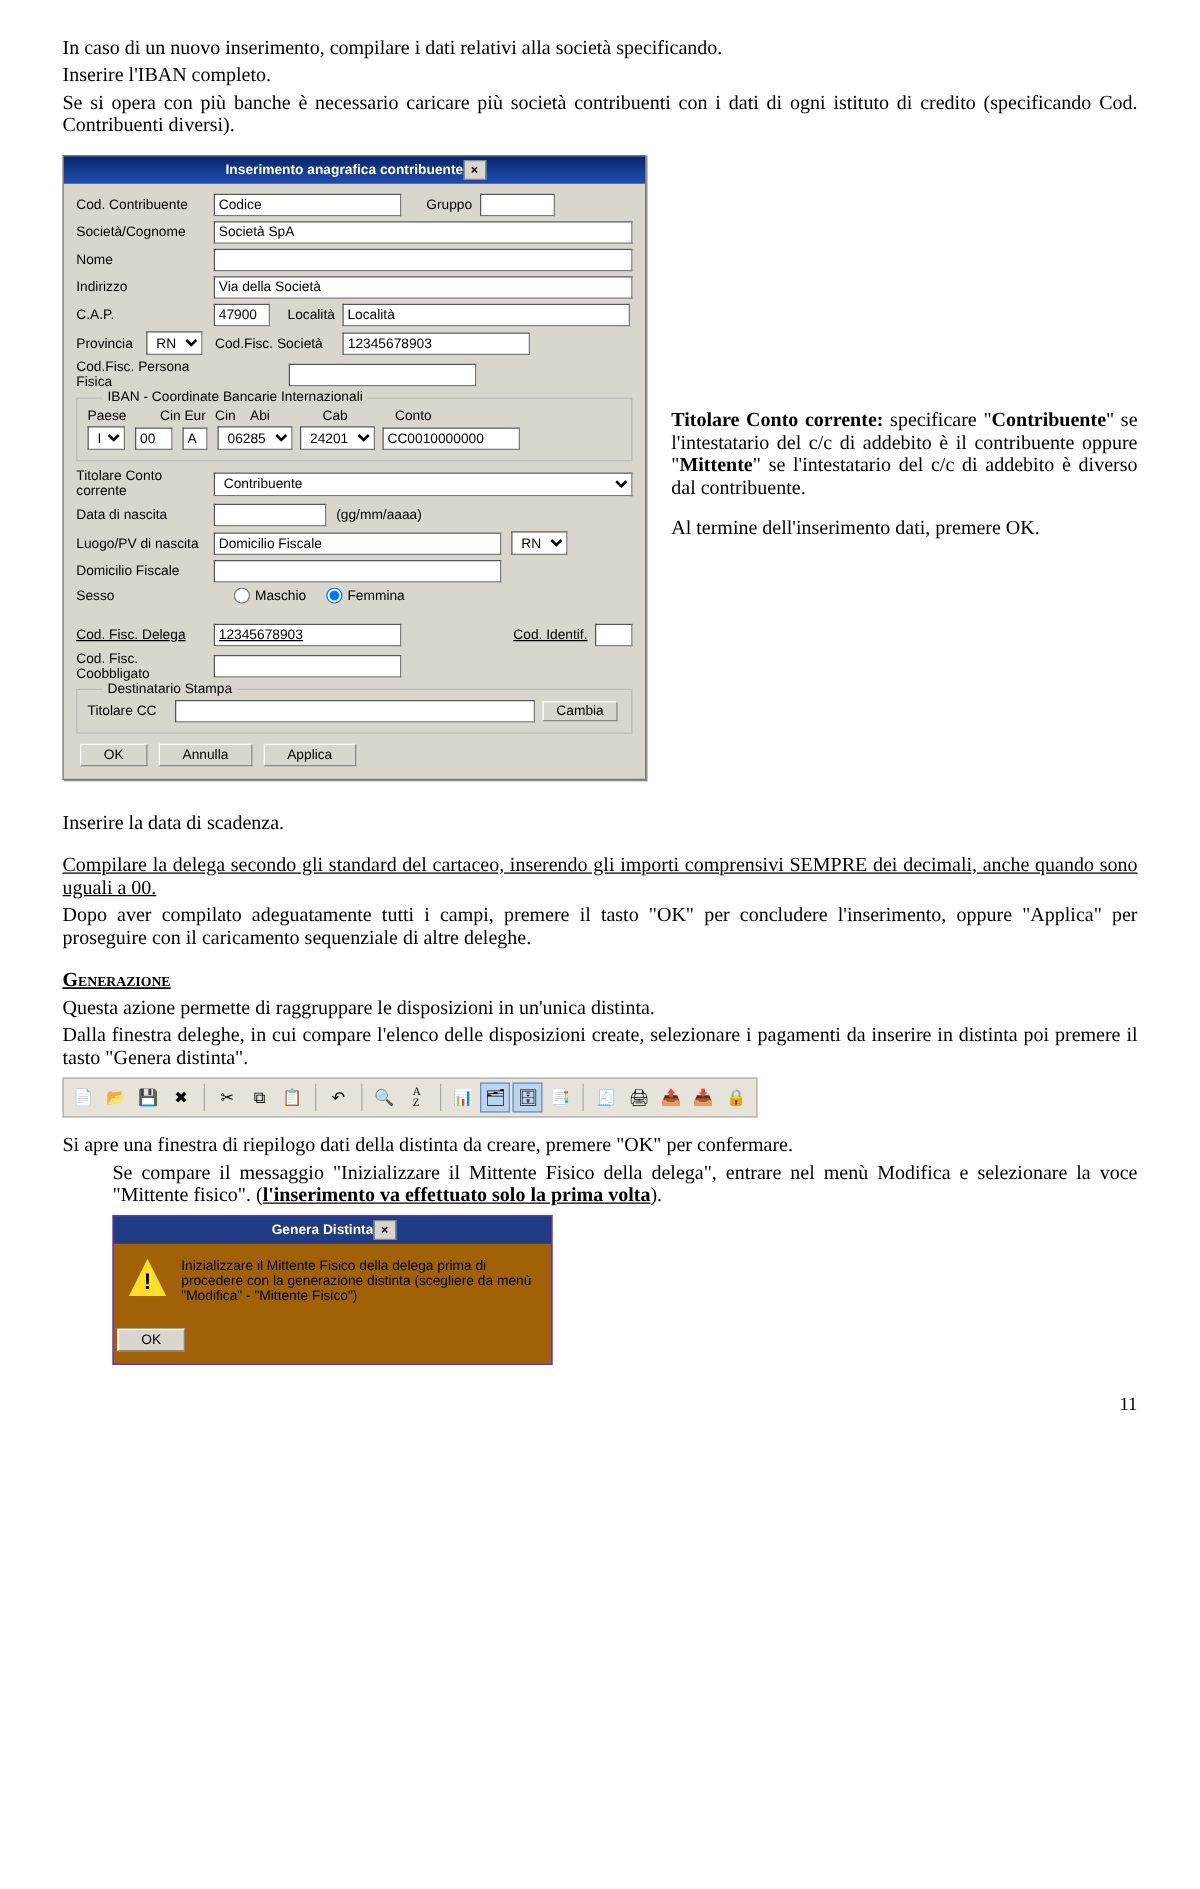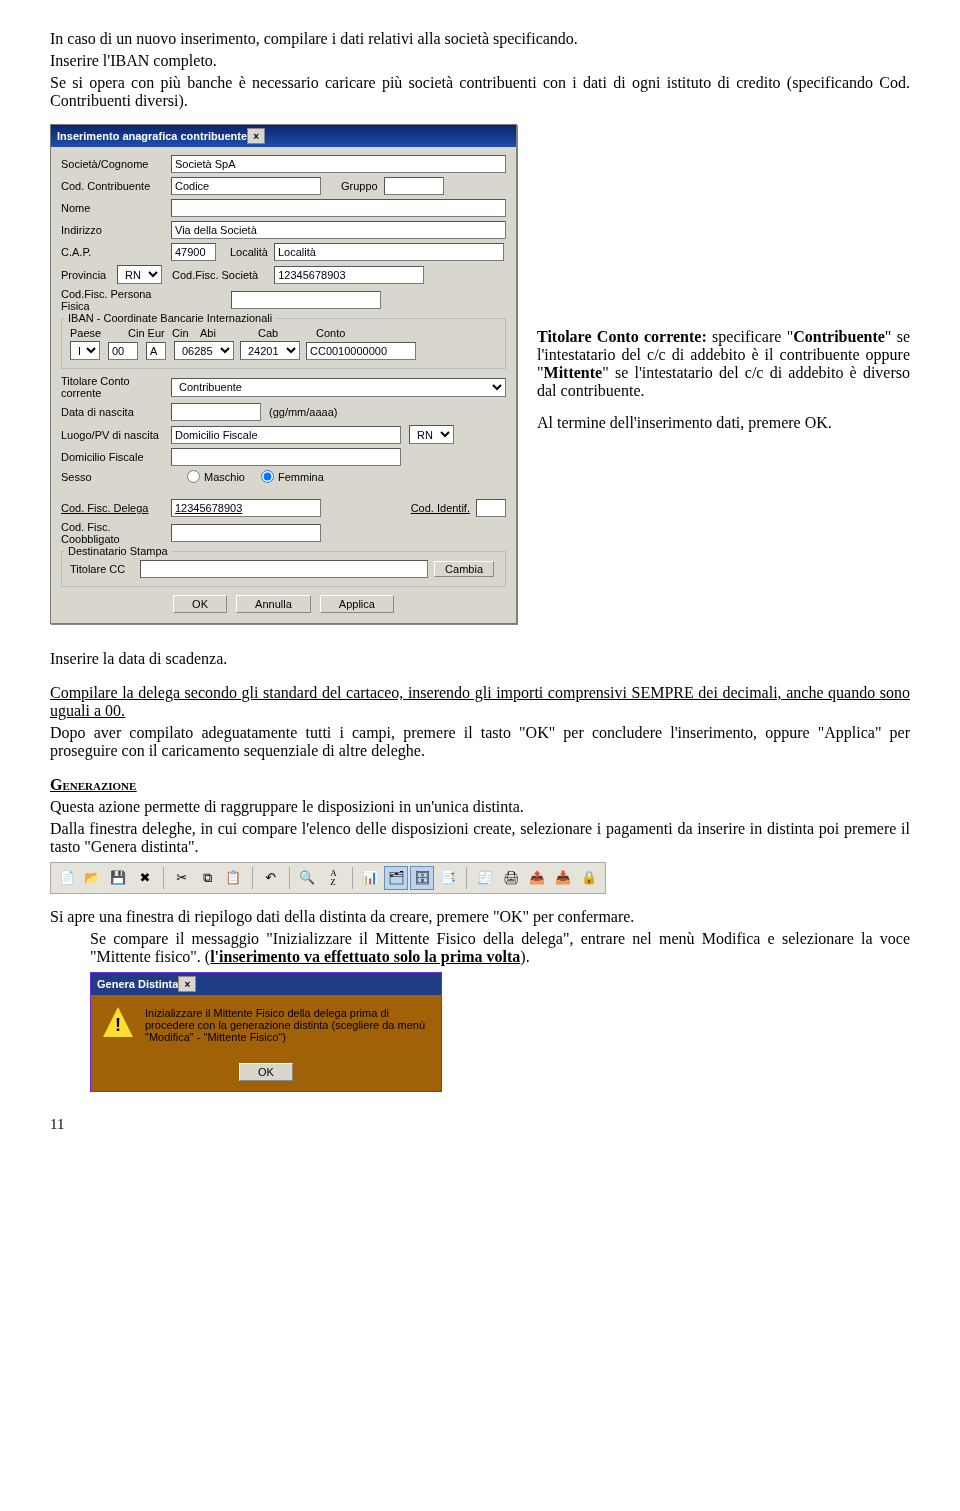--- a/index.html
+++ b/index.html
@@ -9,39 +9,39 @@
     background: #fff;
     margin: 0;
     padding: 30px 50px;
     width: 860px;
   }
   p { margin: 0 0 4px 0; text-align: justify; }
   .bold { font-weight: bold; }
   .smallcaps { font-variant: small-caps; font-weight: bold; }
   .underline { text-decoration: underline; }
   .section-gap { margin-top: 16px; text-decoration: underline; }
-  .page-num { text-align: left; font-size: 15px; margin-top: 24px; }
+  .page-num { text-align: right; font-size: 15px; margin-top: 24px; }
 
   
   .dialog {
     width: 465px;
     background: #d9d6cd;
     border: 1px solid #7a7a7a;
     font-family: Tahoma, Arial, sans-serif;
     font-size: 11px;
     color: #000;
     margin: 10px 0 26px 0;
     box-shadow: 1px 1px 0 #888;
   }
   .titlebar {
     background: linear-gradient(#0a246a, #1f4fb0);
     color: #fff;
     display: flex;
     align-items: center;
-    justify-content: flex-start;
+    justify-content: center;
     padding: 3px 4px 3px 6px;
     font-weight: bold;
     font-size: 11px;
   }
   .titlebar .x {
     background: #d9d6cd;
     color: #000;
     width: 16px; height: 14px;
     display: inline-flex;
     align-items: center;
@@ -70,27 +70,27 @@
   .w20{width:20px}.w30{width:30px}.w45{width:45px}.w60{width:60px}.w90{width:90px}
   .w110{width:110px}.w150{width:150px}.w230{width:230px}.w340{width:340px}
   .group {
     border: 1px solid #bbb;
     padding: 8px 8px 4px 8px;
     margin: 6px 0;
     position: relative;
   }
   .group-title {
     position: absolute;
-    top: -7px; left: 2px;
+    top: -7px; left: 20px;
     background: #d9d6cd;
     padding: 0 4px;
     font-size: 11px;
   }
   .radio-row input { margin: 0 4px 0 16px; }
-  .btn-row { text-align: center; margin-top: 8px; }
+  .btn-row { margin-top: 8px; }
   .btn {
     display: inline-block;
     background: #d9d6cd;
     border: 1px solid #888;
     border-top-color: #fff; border-left-color: #fff;
     padding: 2px 18px;
     margin: 0 3px;
     font-family: Tahoma, Arial, sans-serif;
     font-size: 11px;
     cursor: pointer;
@@ -164,28 +164,28 @@
 <p>Se si opera con più banche è necessario caricare più società contribuenti con i dati di ogni istituto di credito (specificando Cod. Contribuenti diversi).</p>
 
 <div class="two-col">
   <div class="dialog">
     <div class="titlebar">
       <span>Inserimento anagrafica contribuente</span>
       <span class="x">×</span>
     </div>
     <div class="dlg-body">
       <div class="row">
-        <span class="lbl">Società/Cognome</span>
-        <input type="text" class="w340" value="Società SpA" style="">
-      </div>
-      <div class="row">
         <span class="lbl">Cod. Contribuente</span>
         <input type="text" class="w150" value="Codice" style="">
         <span class="lbl-small" style="margin-left:20px">Gruppo</span>
         <input type="text" class="w60" value="" style="">
+      </div>
+      <div class="row">
+        <span class="lbl">Società/Cognome</span>
+        <input type="text" class="w340" value="Società SpA" style="">
       </div>
       <div class="row">
         <span class="lbl">Nome</span>
         <input type="text" class="w340" value="" style="">
       </div>
       <div class="row">
         <span class="lbl">Indirizzo</span>
         <input type="text" class="w340" value="Via della Società" style="">
       </div>
       <div class="row">

